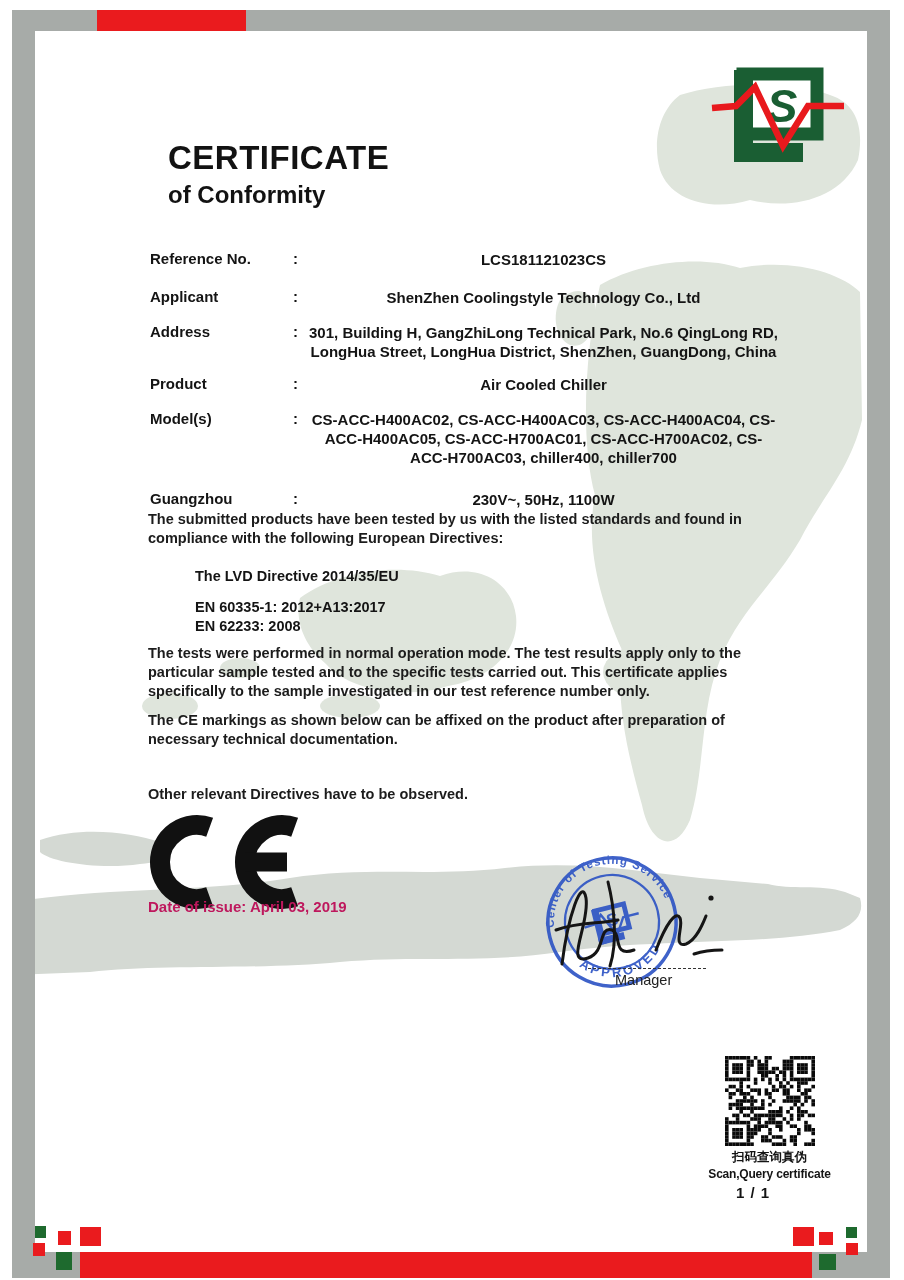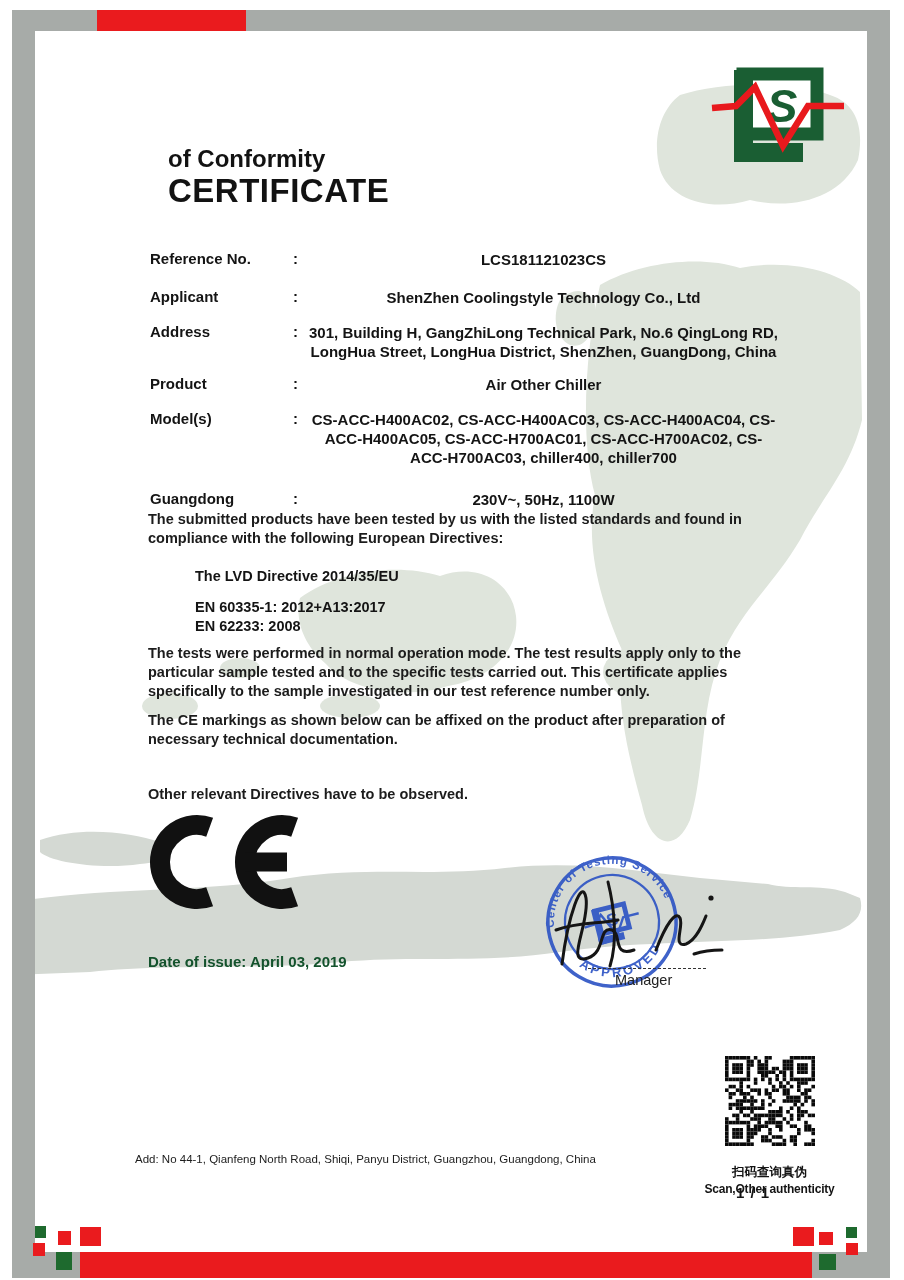--- a/index.html
+++ b/index.html
@@ -31,30 +31,30 @@
   .frow{position:absolute;left:0;width:650px;}
   .flabel{position:absolute;left:0;width:140px;font-size:15px;font-weight:bold;color:#141414;}
   .fcolon{position:absolute;left:143px;font-size:15px;font-weight:bold;color:#141414;}
   .fvalue{position:absolute;left:156px;width:475px;font-size:15px;font-weight:bold;color:#141414;line-height:19px;text-align:center;}
 
   #paras{left:148px;top:510px;width:594px;}
   .para{position:absolute;left:0;width:594px;font-size:14.5px;line-height:19px;color:#1c1c1c;margin:0;font-weight:bold;}
   .para.bold{font-weight:bold;color:#141414;margin-left:47px;}
 
   #ce-mark{position:absolute;left:145px;top:805px;z-index:2;}
-  #date-line{left:148px;top:953px;font-size:15px;font-weight:bold;color:#14532d;}
+  #date-line{left:148px;top:898px;font-size:15px;font-weight:bold;color:#be185d;}
 
   #stamp-wrap{position:absolute;left:520px;top:842px;width:184px;height:160px;transform:rotate(-14deg);z-index:2;opacity:.9;}
   #signature{position:absolute;left:548px;top:846px;z-index:3;}
   #sign-line{position:absolute;left:588px;top:968px;width:118px;border-top:1.6px dashed #333;z-index:3;}
   #manager-label{left:615px;top:972px;font-size:14.5px;color:#222;z-index:4;}
 
   #qr-block{position:absolute;left:692px;top:1056px;width:155px;z-index:2;text-align:center;}
   #qr-canvas{display:block;margin:0 auto;}
-  #qr-caption-zh{font-size:12.5px;font-weight:bold;color:#141414;margin-top:18px;}
+  #qr-caption-zh{font-size:12.5px;font-weight:bold;color:#141414;margin-top:3px;}
   #qr-caption-en{font-size:12px;font-weight:bold;color:#141414;letter-spacing:-.2px;margin-top:1px;}
   #page-number{left:736px;top:1184px;font-size:15px;font-weight:bold;color:#141414;letter-spacing:1px;}
 
   #footer{left:135px;top:1152px;width:560px;font-size:11.5px;line-height:14.8px;color:#1c1c1c;}
   #footer div{white-space:nowrap;}
 </style>
 </head>
 <body>
 
 <div id="page">
@@ -96,22 +96,22 @@
 
   <svg class="content" id="lcs-logo" style="left:698px;top:56px;" width="164" height="122" viewBox="0 0 164 122">
     <rect x="45" y="18" width="74" height="60" fill="#ffffff" stroke="#1a5e33" stroke-width="13"></rect>
     <rect x="36" y="14" width="19" height="92" fill="#1a5e33"></rect>
     <rect x="36" y="87" width="69" height="19" fill="#1a5e33"></rect>
     <text x="84" y="66" font-size="46" font-weight="bold" font-style="italic" fill="#1a5e33" text-anchor="middle" font-family="Liberation Sans, DejaVu Sans, sans-serif">S</text>
     <polyline points="14,52 38,50 57,31 85,90 110,50 146,50" fill="none" stroke="#e8191d" stroke-width="6.5"></polyline>
   </svg>
 
   <div class="content" id="title-block">
+    <div id="title-main">CERTIFICATE</div>
     <div id="title-sub">of Conformity</div>
-    <div id="title-main">CERTIFICATE</div>
   </div>
 
   <div class="content" id="fields">
     <div class="frow" style="top:0;">
       <span class="flabel">Reference No.</span>
       <span class="fcolon">:</span>
       <span class="fvalue">LCS181121023CS</span>
     </div>
     <div class="frow" style="top:38px;">
       <span class="flabel">Applicant</span>
@@ -119,29 +119,29 @@
       <span class="fvalue">ShenZhen Coolingstyle Technology Co., Ltd</span>
     </div>
     <div class="frow" style="top:73px;">
       <span class="flabel">Address</span>
       <span class="fcolon">:</span>
       <span class="fvalue">301, Building H, GangZhiLong Technical Park, No.6 QingLong RD, LongHua Street, LongHua District, ShenZhen, GuangDong, China</span>
     </div>
     <div class="frow" style="top:125px;">
       <span class="flabel">Product</span>
       <span class="fcolon">:</span>
-      <span class="fvalue">Air Other Chiller</span>
+      <span class="fvalue">Air Cooled Chiller</span>
     </div>
     <div class="frow" style="top:160px;">
       <span class="flabel">Model(s)</span>
       <span class="fcolon">:</span>
       <span class="fvalue">CS-ACC-H400AC02, CS-ACC-H400AC03, CS-ACC-H400AC04, CS-ACC-H400AC05, CS-ACC-H700AC01, CS-ACC-H700AC02, CS-ACC-H700AC03, chiller400, chiller700</span>
     </div>
     <div class="frow" style="top:240px;">
-      <span class="flabel">Guangdong</span>
+      <span class="flabel">Guangzhou</span>
       <span class="fcolon">:</span>
       <span class="fvalue">230V~, 50Hz, 1100W</span>
     </div>
   </div>
 
   <div class="content" id="paras">
     <p class="para" style="top:0;">The submitted products have been tested by us with the listed standards and found in compliance with the following European Directives:</p>
     <p class="para bold" style="top:57px;">The LVD Directive 2014/35/EU</p>
     <p class="para bold" style="top:88px;">EN 60335-1: 2012+A13:2017</p>
     <p class="para bold" style="top:107px;">EN 62233: 2008</p>
@@ -516,21 +516,20 @@
           <rect x="50.40" y="86.40" width="3.60" height="3.60"></rect>
           <rect x="54.00" y="86.40" width="3.60" height="3.60"></rect>
           <rect x="57.60" y="86.40" width="3.60" height="3.60"></rect>
           <rect x="68.40" y="86.40" width="3.60" height="3.60"></rect>
           <rect x="79.20" y="86.40" width="3.60" height="3.60"></rect>
           <rect x="82.80" y="86.40" width="3.60" height="3.60"></rect>
           <rect x="86.40" y="86.40" width="3.60" height="3.60"></rect>
         </svg>
     </div>
     <div id="qr-caption-zh">扫码查询真伪</div>
-    <div id="qr-caption-en">Scan,Other authenticity</div>
+    <div id="qr-caption-en">Scan,Query certificate</div>
   </div>
   <div class="content" id="page-number">1 / 1</div>
 
   <div class="content" id="footer">
-    <div>Add: No 44-1, Qianfeng North Road, Shiqi, Panyu District, Guangzhou, Guangdong, China</div>
   </div>
 
 </div>
 
 </body></html>

